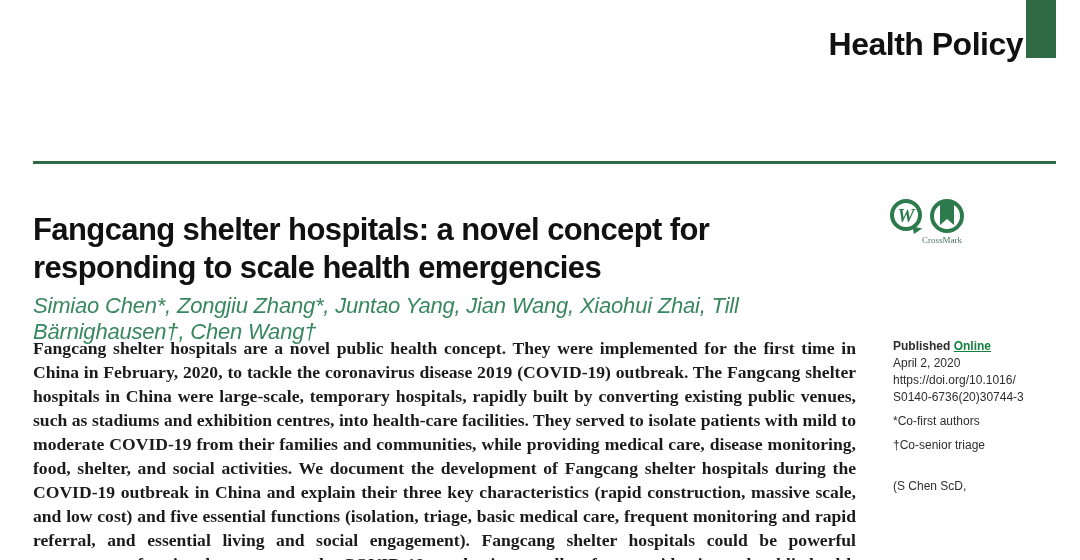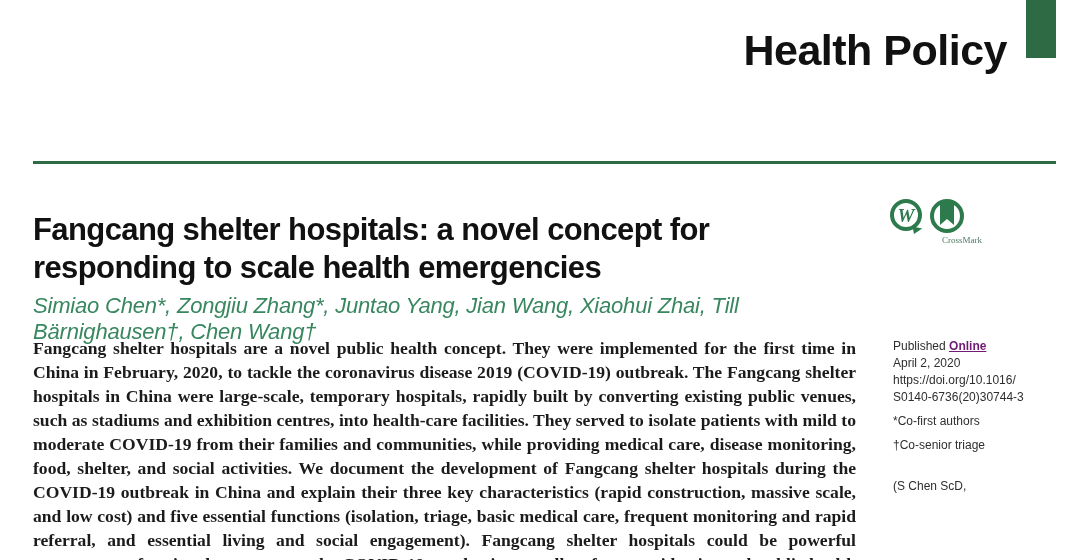--- a/index.html
+++ b/index.html
@@ -18,24 +18,24 @@
     position: absolute;
     left: 1026px;
     top: 0;
     width: 30px;
     height: 58px;
     background: #2e6b45;
   }
   .masthead {
     position: absolute;
     top: 26px;
-    left: 0;
+    left: 16px;
     width: 1007px;
     text-align: right;
-    font-size: 43px;
+    font-size: 32px;
     font-weight: bold;
     letter-spacing: -0.5px;
     color: #111111;
   }
   .green-rule {
     position: absolute;
     left: 33px;
     top: 161px;
     width: 1023px;
     height: 3px;
@@ -60,21 +60,21 @@
     display: flex;
     align-items: flex-start;
     gap: 4px;
   }
   .logo-unit { position: relative; }
   .crossmark-label {
     position: absolute;
     top: 38px;
     left: -6px;
     width: 60px;
-    text-align: right;
+    text-align: left;
     font-family: "Liberation Serif", serif;
     font-size: 9px;
     color: #4e7a63;
     white-space: nowrap;
   }
   .authors {
     position: absolute;
     left: 33px;
     top: 293px;
     width: 830px;
@@ -99,22 +99,22 @@
   .sidebar {
     position: absolute;
     left: 893px;
     top: 338px;
     width: 172px;
     font-size: 12px;
     line-height: 17px;
     color: #2e2e2e;
   }
   .sidebar p { margin: 0 0 7px 0; }
-  .pub-label { font-weight: normal; color: #2e2e2e; }
-  .pub-online { font-weight: bold; color: #701a75; text-decoration: underline; }
+  .pub-label { font-weight: bold; color: #2e2e2e; }
+  .pub-online { font-weight: bold; color: #15803d; text-decoration: underline; }
   .affil-bold { font-weight: bold; color: #1f1f1f; }
   .affil-regular { font-weight: normal; color: #2e2e2e; }
 </style>
 </head>
 <body>
 
 <div class="green-corner-bar"></div>
 
 <div class="masthead">Health Policy</div>
 

